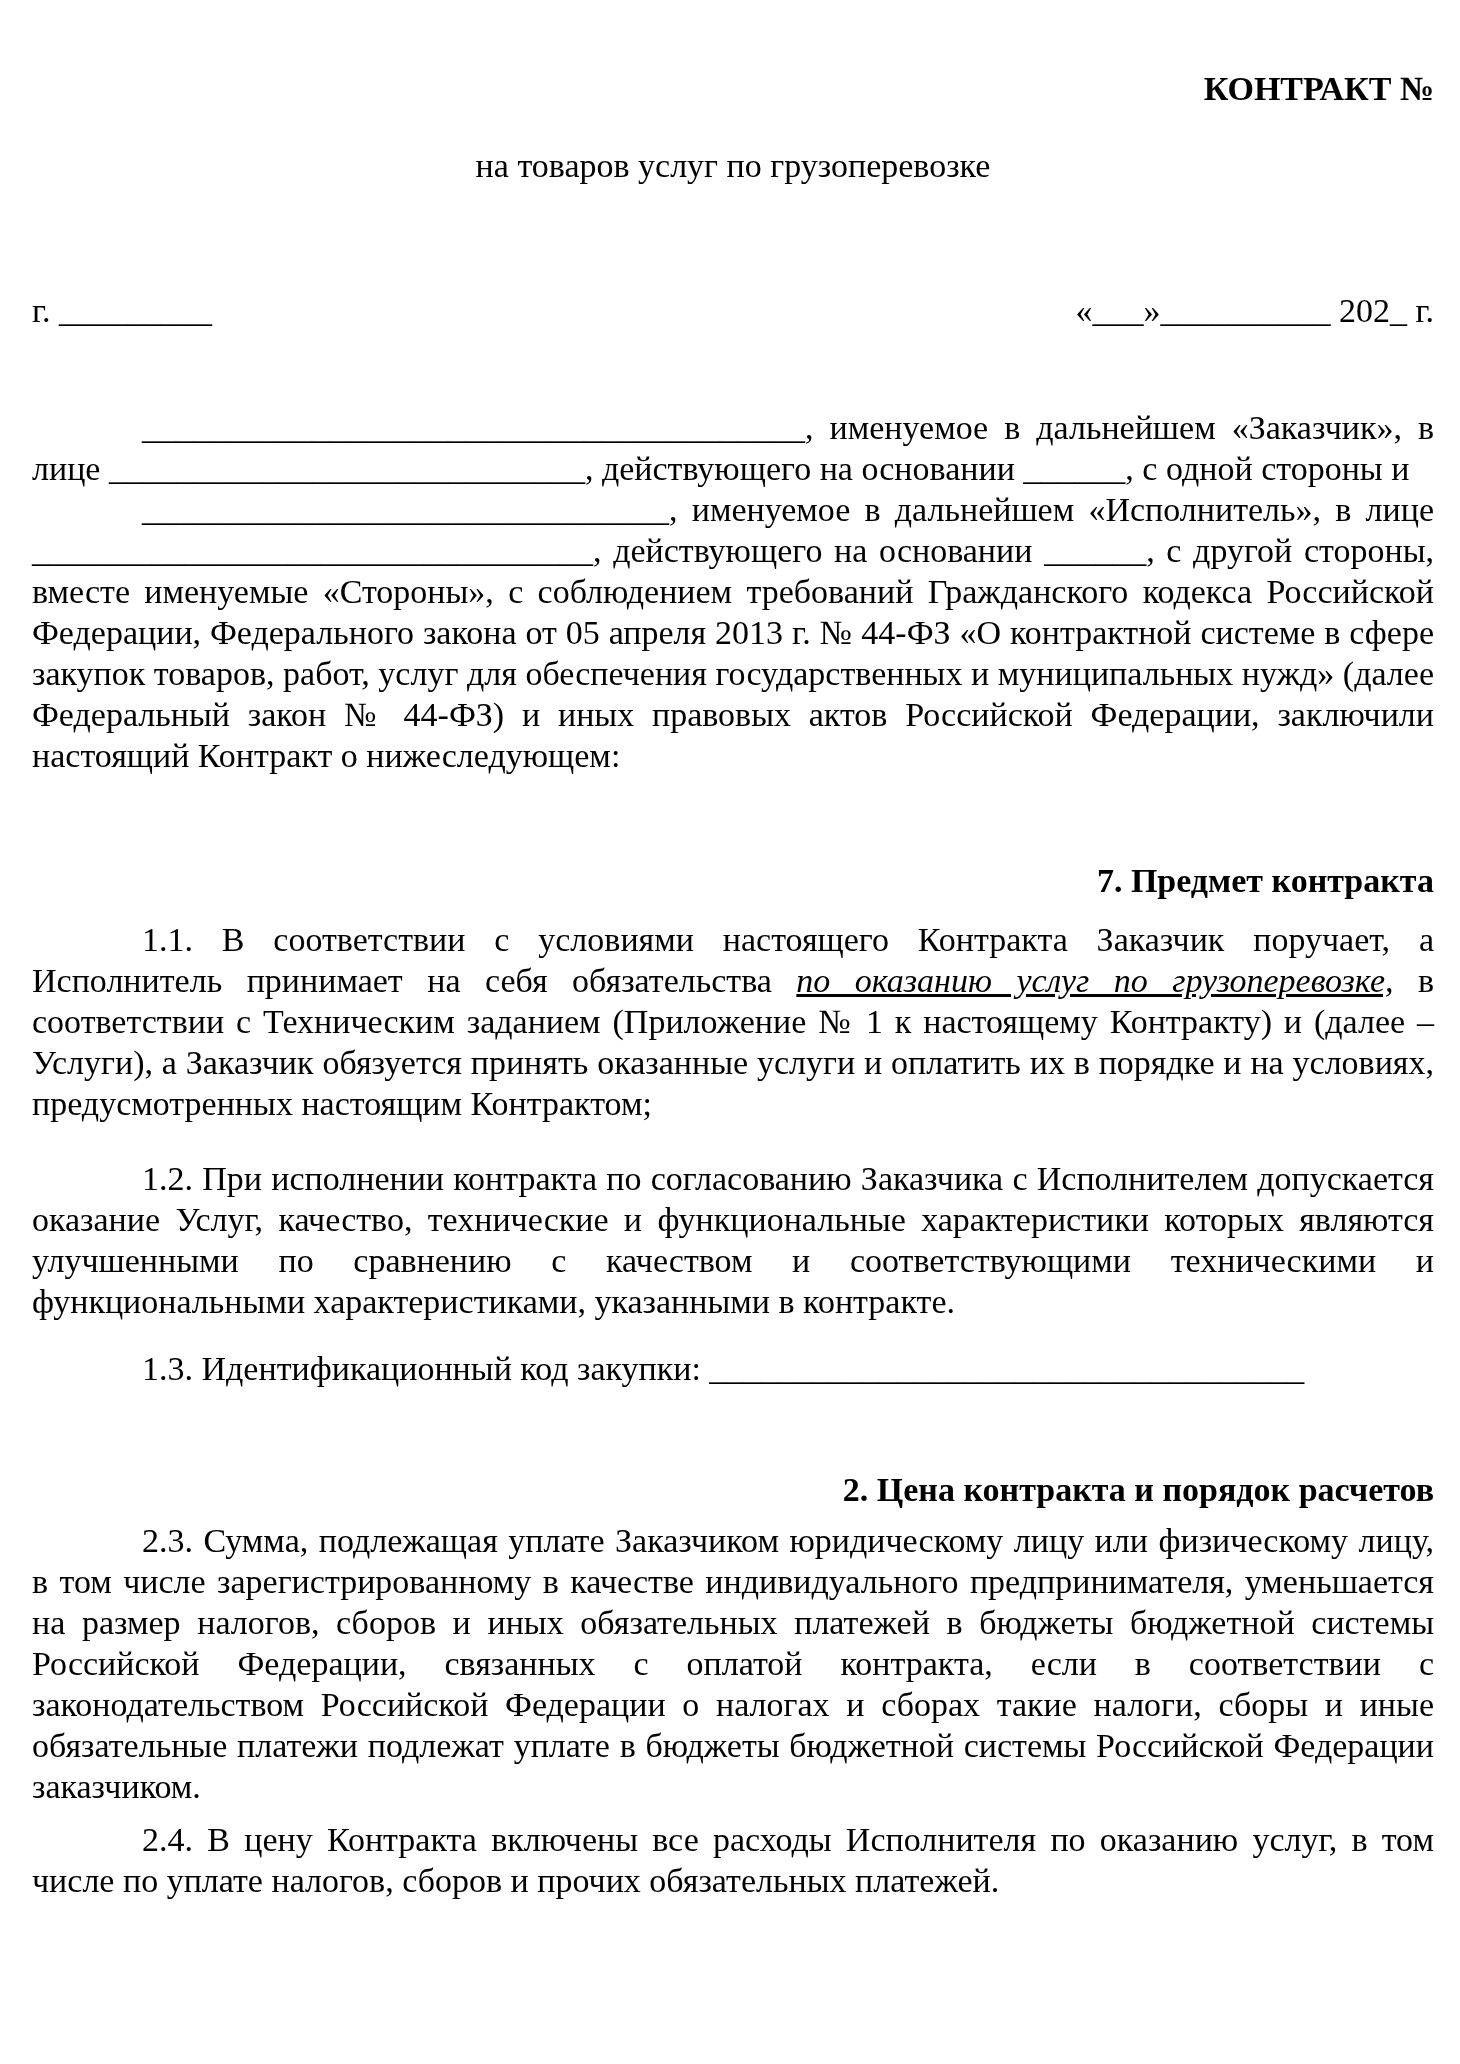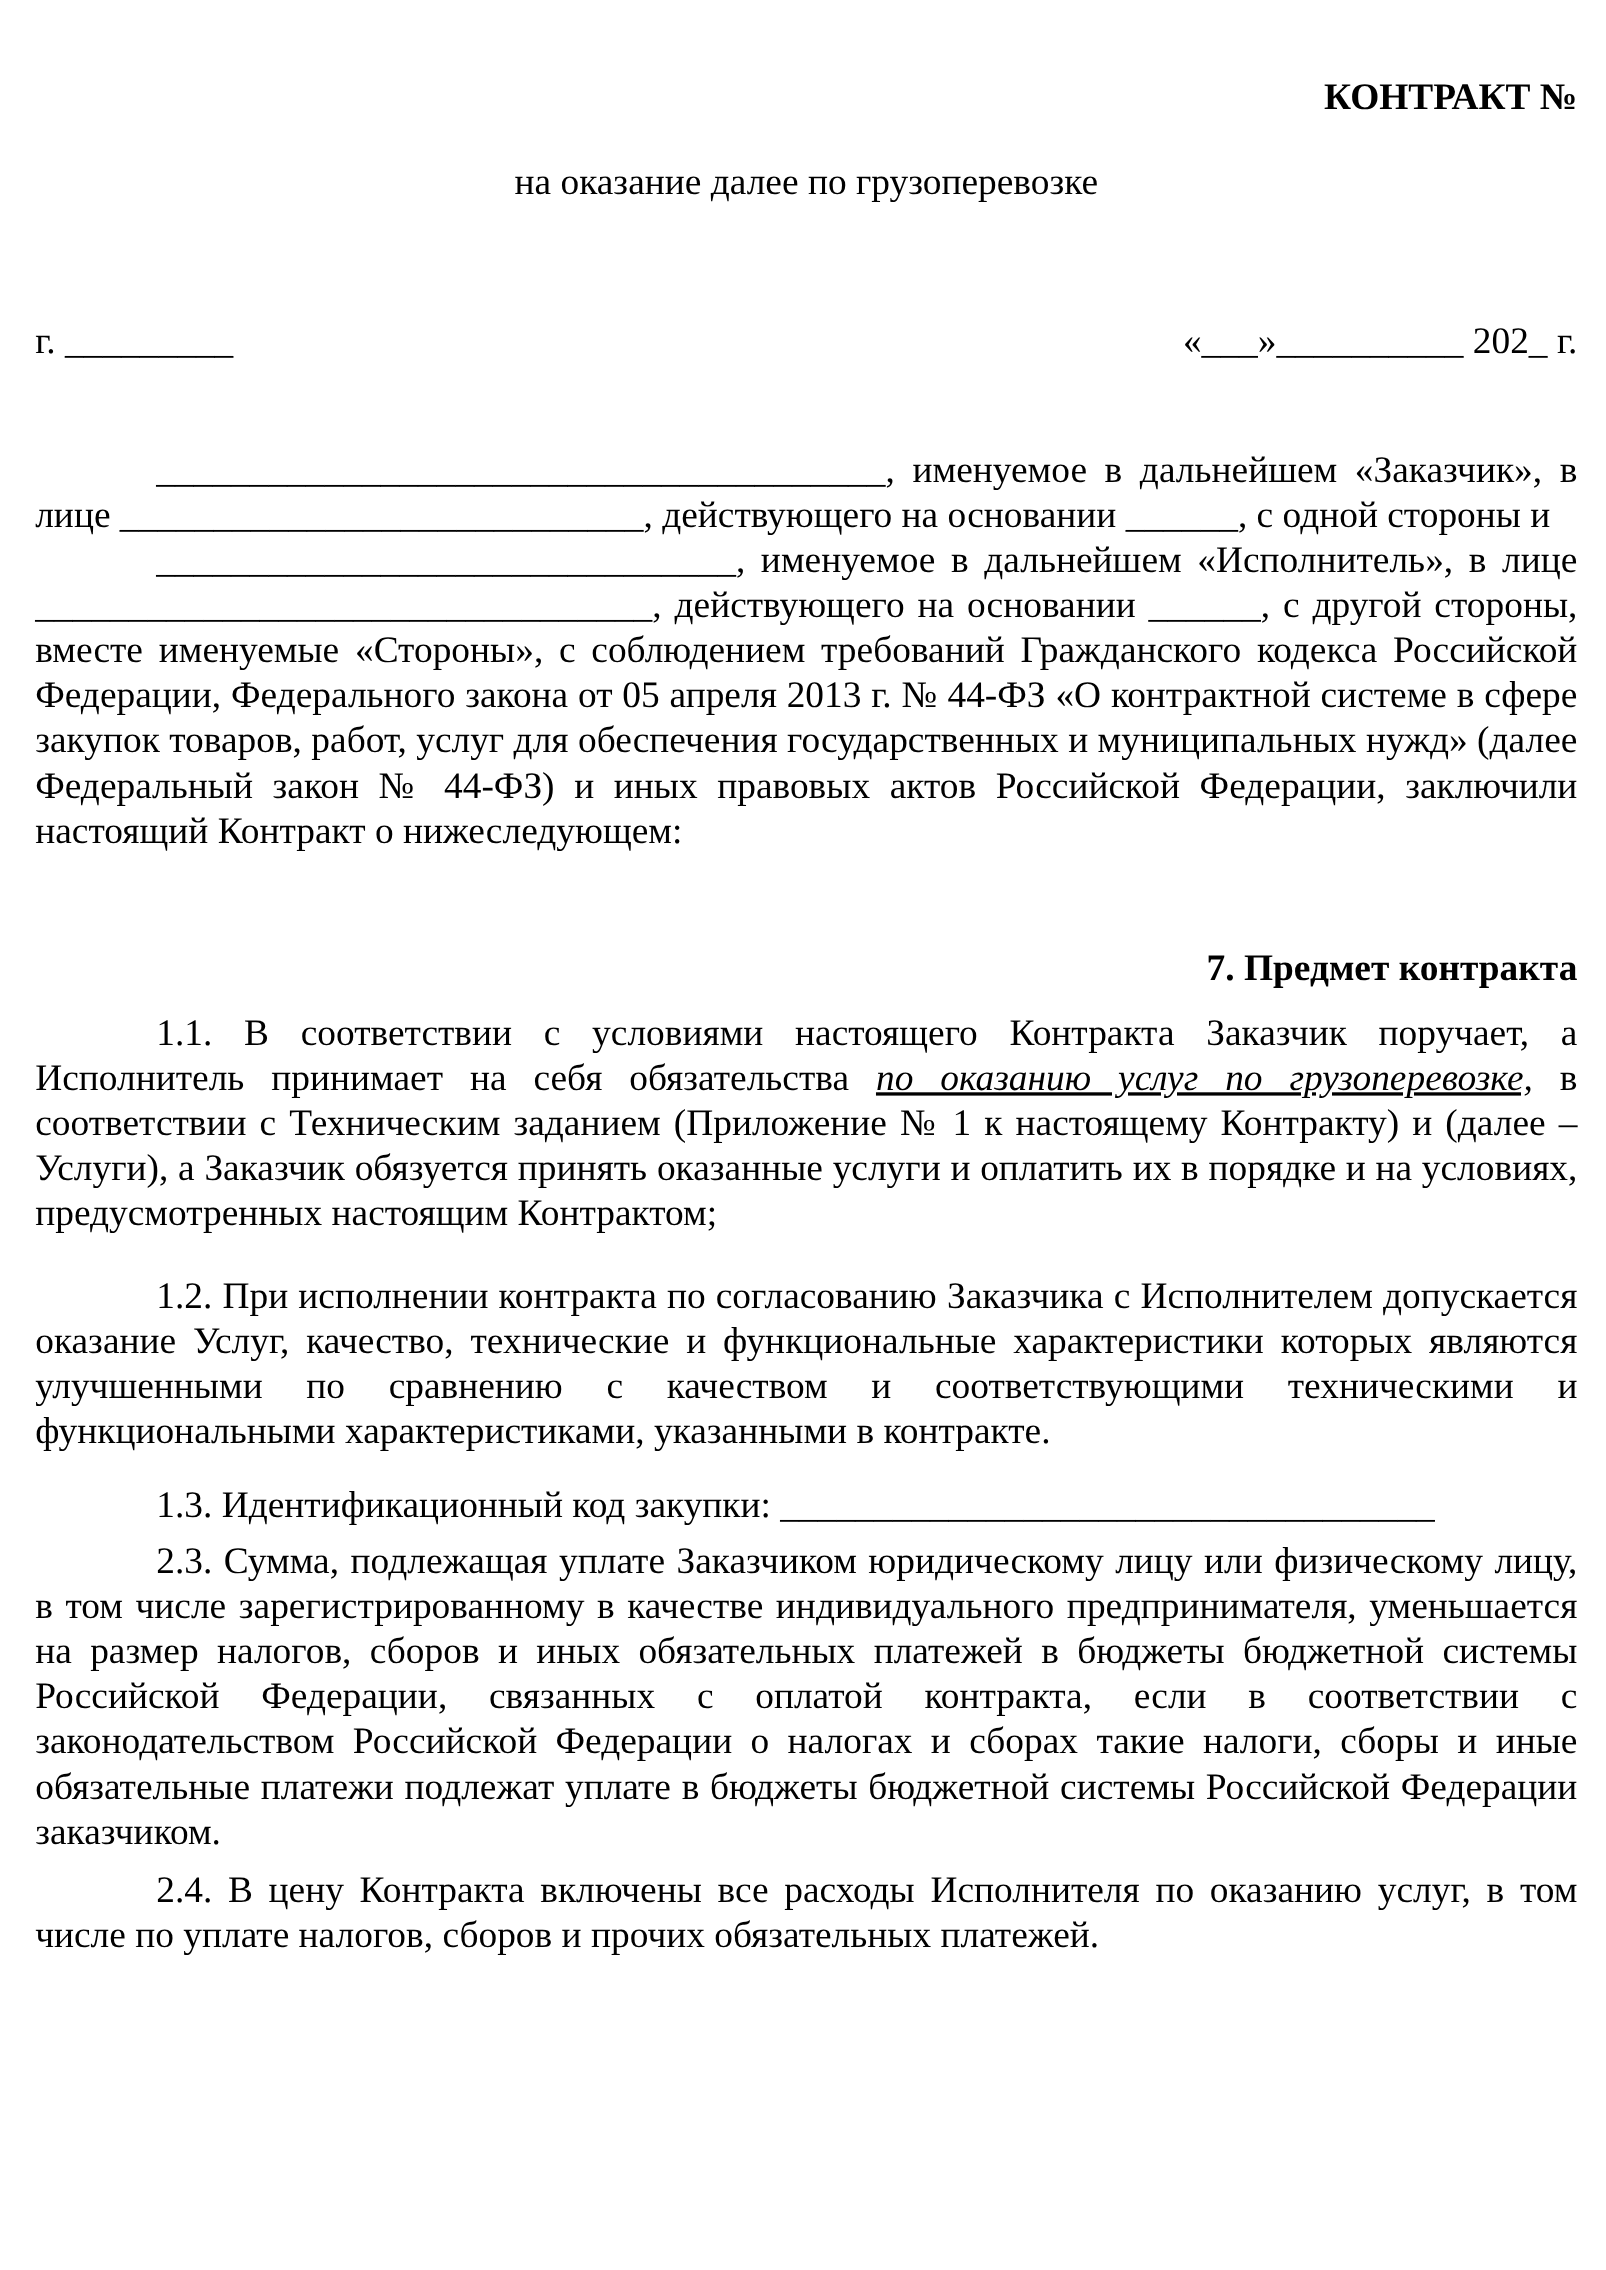--- a/index.html
+++ b/index.html
@@ -27,39 +27,40 @@
   .c24 { margin-top: 12px; }
   .emph { font-style: italic; text-decoration: underline; }
 </style>
 </head>
 <body>
 
 <div class="page">
 
   <p class="para heading title">КОНТРАКТ №</p>
 
-  <p class="para subtitle">на оказание далее по грузоперевозке</p>
+  <p class="para subtitle">на товаров услуг по грузоперевозке</p>
 
   <div class="dateline">
     <span>г. _________</span>
     <span>«___»__________ 202_ г.</span>
   </div>
 
   <p class="para p-customer">_______________________________________, именуемое в дальнейшем «Заказчик», в лице ____________________________, действующего на основании ______, с одной стороны и</p>
 
   <p class="para p-contractor">_______________________________, именуемое в дальнейшем «Исполнитель», в лице _________________________________, действующего на основании ______, с другой стороны, вместе именуемые «Стороны», с соблюдением требований Гражданского кодекса Российской Федерации, Федерального закона от 05 апреля 2013 г. № 44-ФЗ «О контрактной системе в сфере закупок товаров, работ, услуг для обеспечения государственных и муниципальных нужд» (далее Федеральный закон № 44-ФЗ) и иных правовых актов Российской Федерации, заключили настоящий Контракт о нижеследующем:</p>
 
   <p class="para heading sec1-h">7. Предмет контракта</p>
 
   <p class="para c11"><span>1.1. В соответствии с условиями настоящего Контракта Заказчик поручает, а Исполнитель принимает на себя обязательства </span><span class="emph">по оказанию услуг по грузоперевозке,</span><span> в соответствии с Техническим заданием (Приложение № 1 к настоящему Контракту) и (далее – Услуги), а Заказчик обязуется принять оказанные услуги и оплатить их в порядке и на условиях, предусмотренных настоящим Контрактом;</span></p>
 
   <p class="para c12">1.2. При исполнении контракта по согласованию Заказчика с Исполнителем допускается оказание Услуг, качество, технические и функциональные характеристики которых являются улучшенными по сравнению с качеством и соответствующими техническими и функциональными характеристиками, указанными в контракте.</p>
 
   <p class="para c13">1.3. Идентификационный код закупки:  ___________________________________</p>
 
+  <p class="para heading sec2-h">2. Цена контракта и порядок расчетов</p>
 
 
 
   <p class="para c23">2.3. Сумма, подлежащая уплате Заказчиком юридическому лицу или физическому лицу, в том числе зарегистрированному в качестве индивидуального предпринимателя, уменьшается на размер налогов, сборов и иных обязательных платежей в бюджеты бюджетной системы Российской Федерации, связанных с оплатой контракта, если в соответствии с законодательством Российской Федерации о налогах и сборах такие налоги, сборы и иные обязательные платежи подлежат уплате в бюджеты бюджетной системы Российской Федерации заказчиком.</p>
 
   <p class="para c24">2.4. В цену Контракта включены все расходы Исполнителя по оказанию услуг, в том числе по уплате налогов, сборов и прочих обязательных платежей.</p>
 
 </div>
 
 </body></html>

